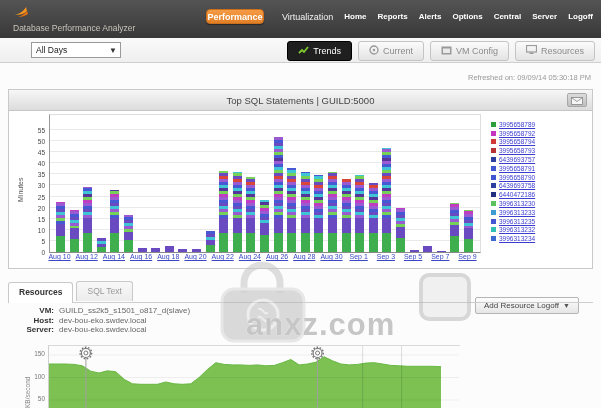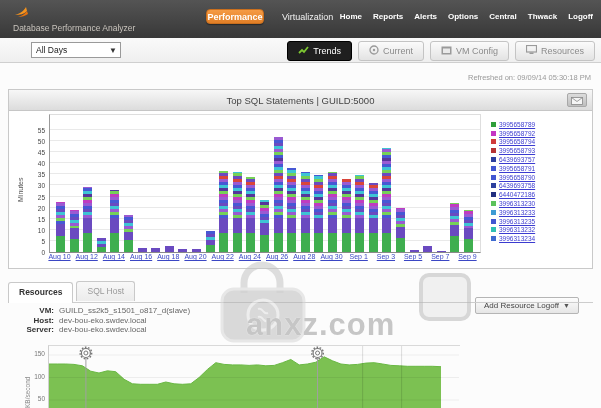--- a/index.html
+++ b/index.html
@@ -112,21 +112,21 @@
           </svg></span></div>
     <div class="subtitle">Database Performance Analyzer</div>
     <div class="perf-btn">Performance</div>
     <div class="virt-btn">Virtualization</div>
     <div class="topnav">
         <span>Home</span>
         <span>Reports</span>
         <span>Alerts</span>
         <span>Options</span>
         <span>Central</span>
-        <span>Thwack</span>
+        <span>Server</span>
         <span>Logoff</span>
       </div>
   </div>
 
   <div class="toolbar">
     <span class="day-label">Day:</span>
     <div class="day-select">
       <span>All Days</span>
       <span class="caret">▼</span>
     </div>
@@ -684,21 +684,21 @@
         <circle cx="49" cy="60" r="15" fill="none" stroke="#e2e2e2" stroke-width="3"></circle>
         <path d="M44,54 c6,-2 4,6 10,4 m-10,4 c6,-2 4,6 10,4" fill="none" stroke="#e2e2e2" stroke-width="2"></path>
       </svg>
       <div class="wm-box"></div>
       <div class="wm-text">anxz.com</div>
     </div>
   </div>
 
   <div class="ltabrow">
       <div class="ltab active">Resources</div>
-      <div class="ltab">SQL Host</div>
+      <div class="ltab">SQL Text</div>
     </div>
 
   <div class="details">
     <div class="drow">
         <span class="dlab">VM:</span>
         <span class="dval">GUILD_ss2k5_s1501_o817_d(slave)</span>
       </div>
     <div class="drow">
         <span class="dlab">Host:</span>
         <span class="dval">dev-bou-eko.swdev.local</span>

